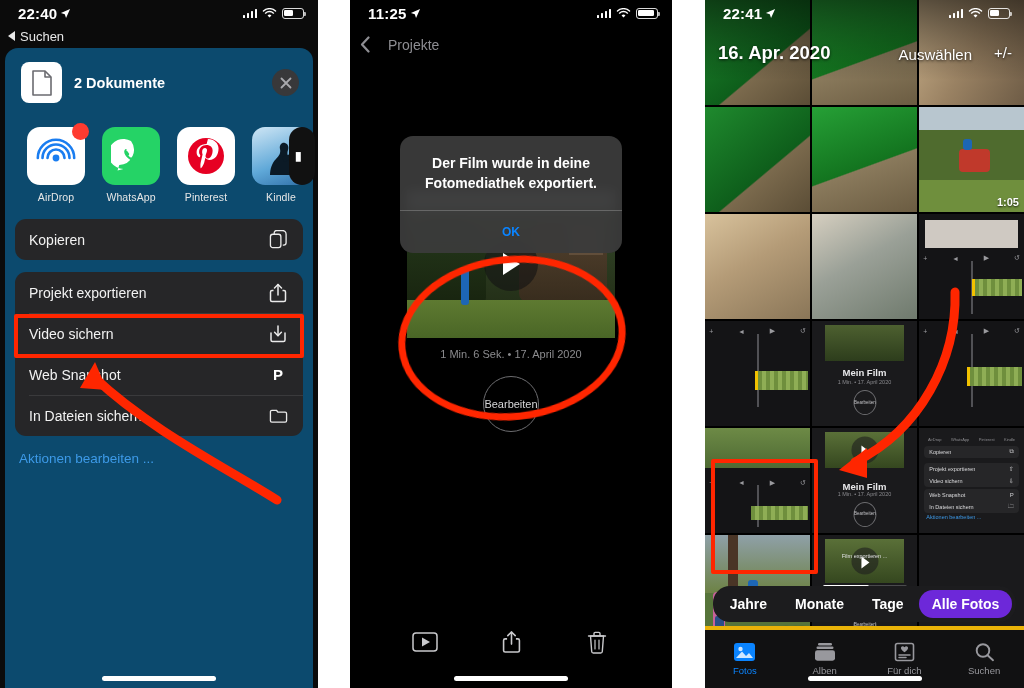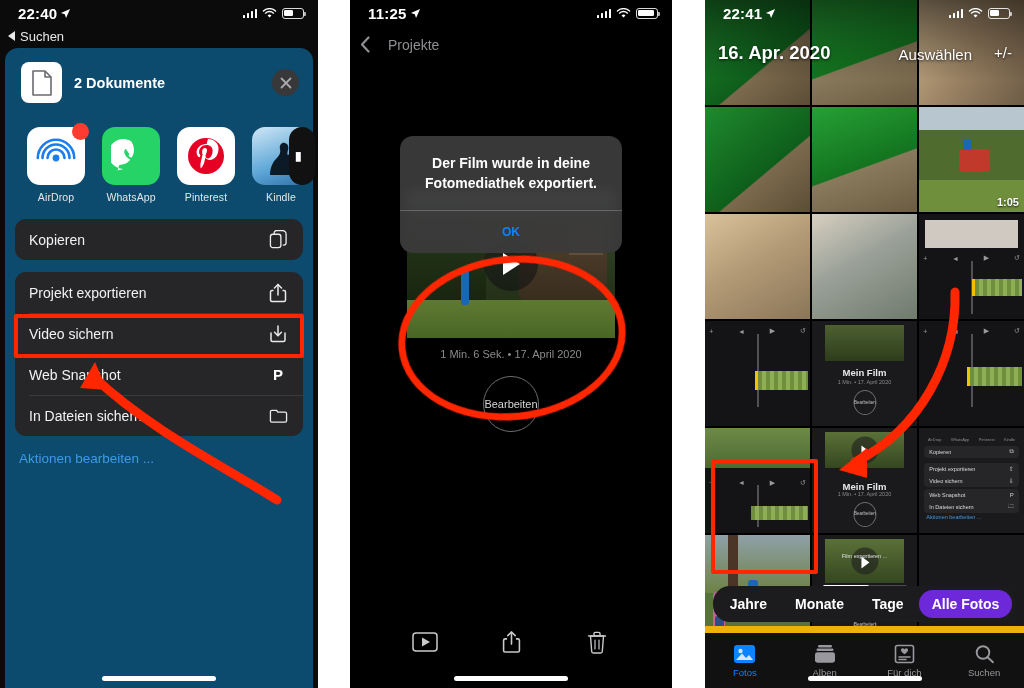--- a/index.html
+++ b/index.html
@@ -140,21 +140,21 @@
   .select-btn { position: absolute; right: 52px; top: 46px; color:#fff; font-size: 15px;
                 z-index: 14; text-shadow:0 1px 3px rgba(0,0,0,.8); }
   .zoom-ctrl { position: absolute; right: 12px; top: 44px; color:#fff; font-size: 15px;
                z-index: 14; font-weight: 500; text-shadow:0 1px 3px rgba(0,0,0,.8); }
   .seg-wrap { position: absolute; left: 0; right:0; bottom: 66px; display:flex; justify-content:center; z-index: 25; text-align: center;}
   .segmented { background: #1c1c1e; border-radius: 17px; display:flex; padding: 4px;
                gap: 2px; }
   .seg { padding: 6px 13px; border-radius: 14px; color:#fff; font-size: 14px; font-weight: 600;}
   .seg.active { background: #6d28d9; }
   .tabbar { position: absolute; left:0; right:0; bottom: 0; height: 62px; background:#111112;
-            border-top: 7px solid #eab308; display:flex; z-index: 25; }
+            border-top: 4px solid #eab308; display:flex; z-index: 25; }
   .tab { flex:1; display:flex; flex-direction:column; align-items:center; justify-content:center; gap:3px;
          color:#98989d; font-size: 9.5px; }
   .tab.active { color:#0a84ff; }
   .home-ind { position:absolute; left:50%; transform:translateX(-50%); bottom: 7px;
               width: 114px; height: 5px; border-radius: 3px; background:#fff; z-index: 30;}
 
   
   .f-green { background: linear-gradient(140deg,#1f8a2e,#0e5e1b 60%,#7b6a4d 61%,#5b4d36); }
   .f-green2 { background: linear-gradient(160deg,#26a036,#13741f 55%,#8a7a5c 56%,#6b5c42); }
   .f-wood { background: linear-gradient(120deg,#c9b08a,#9a8263 50%,#6e5c46); }

